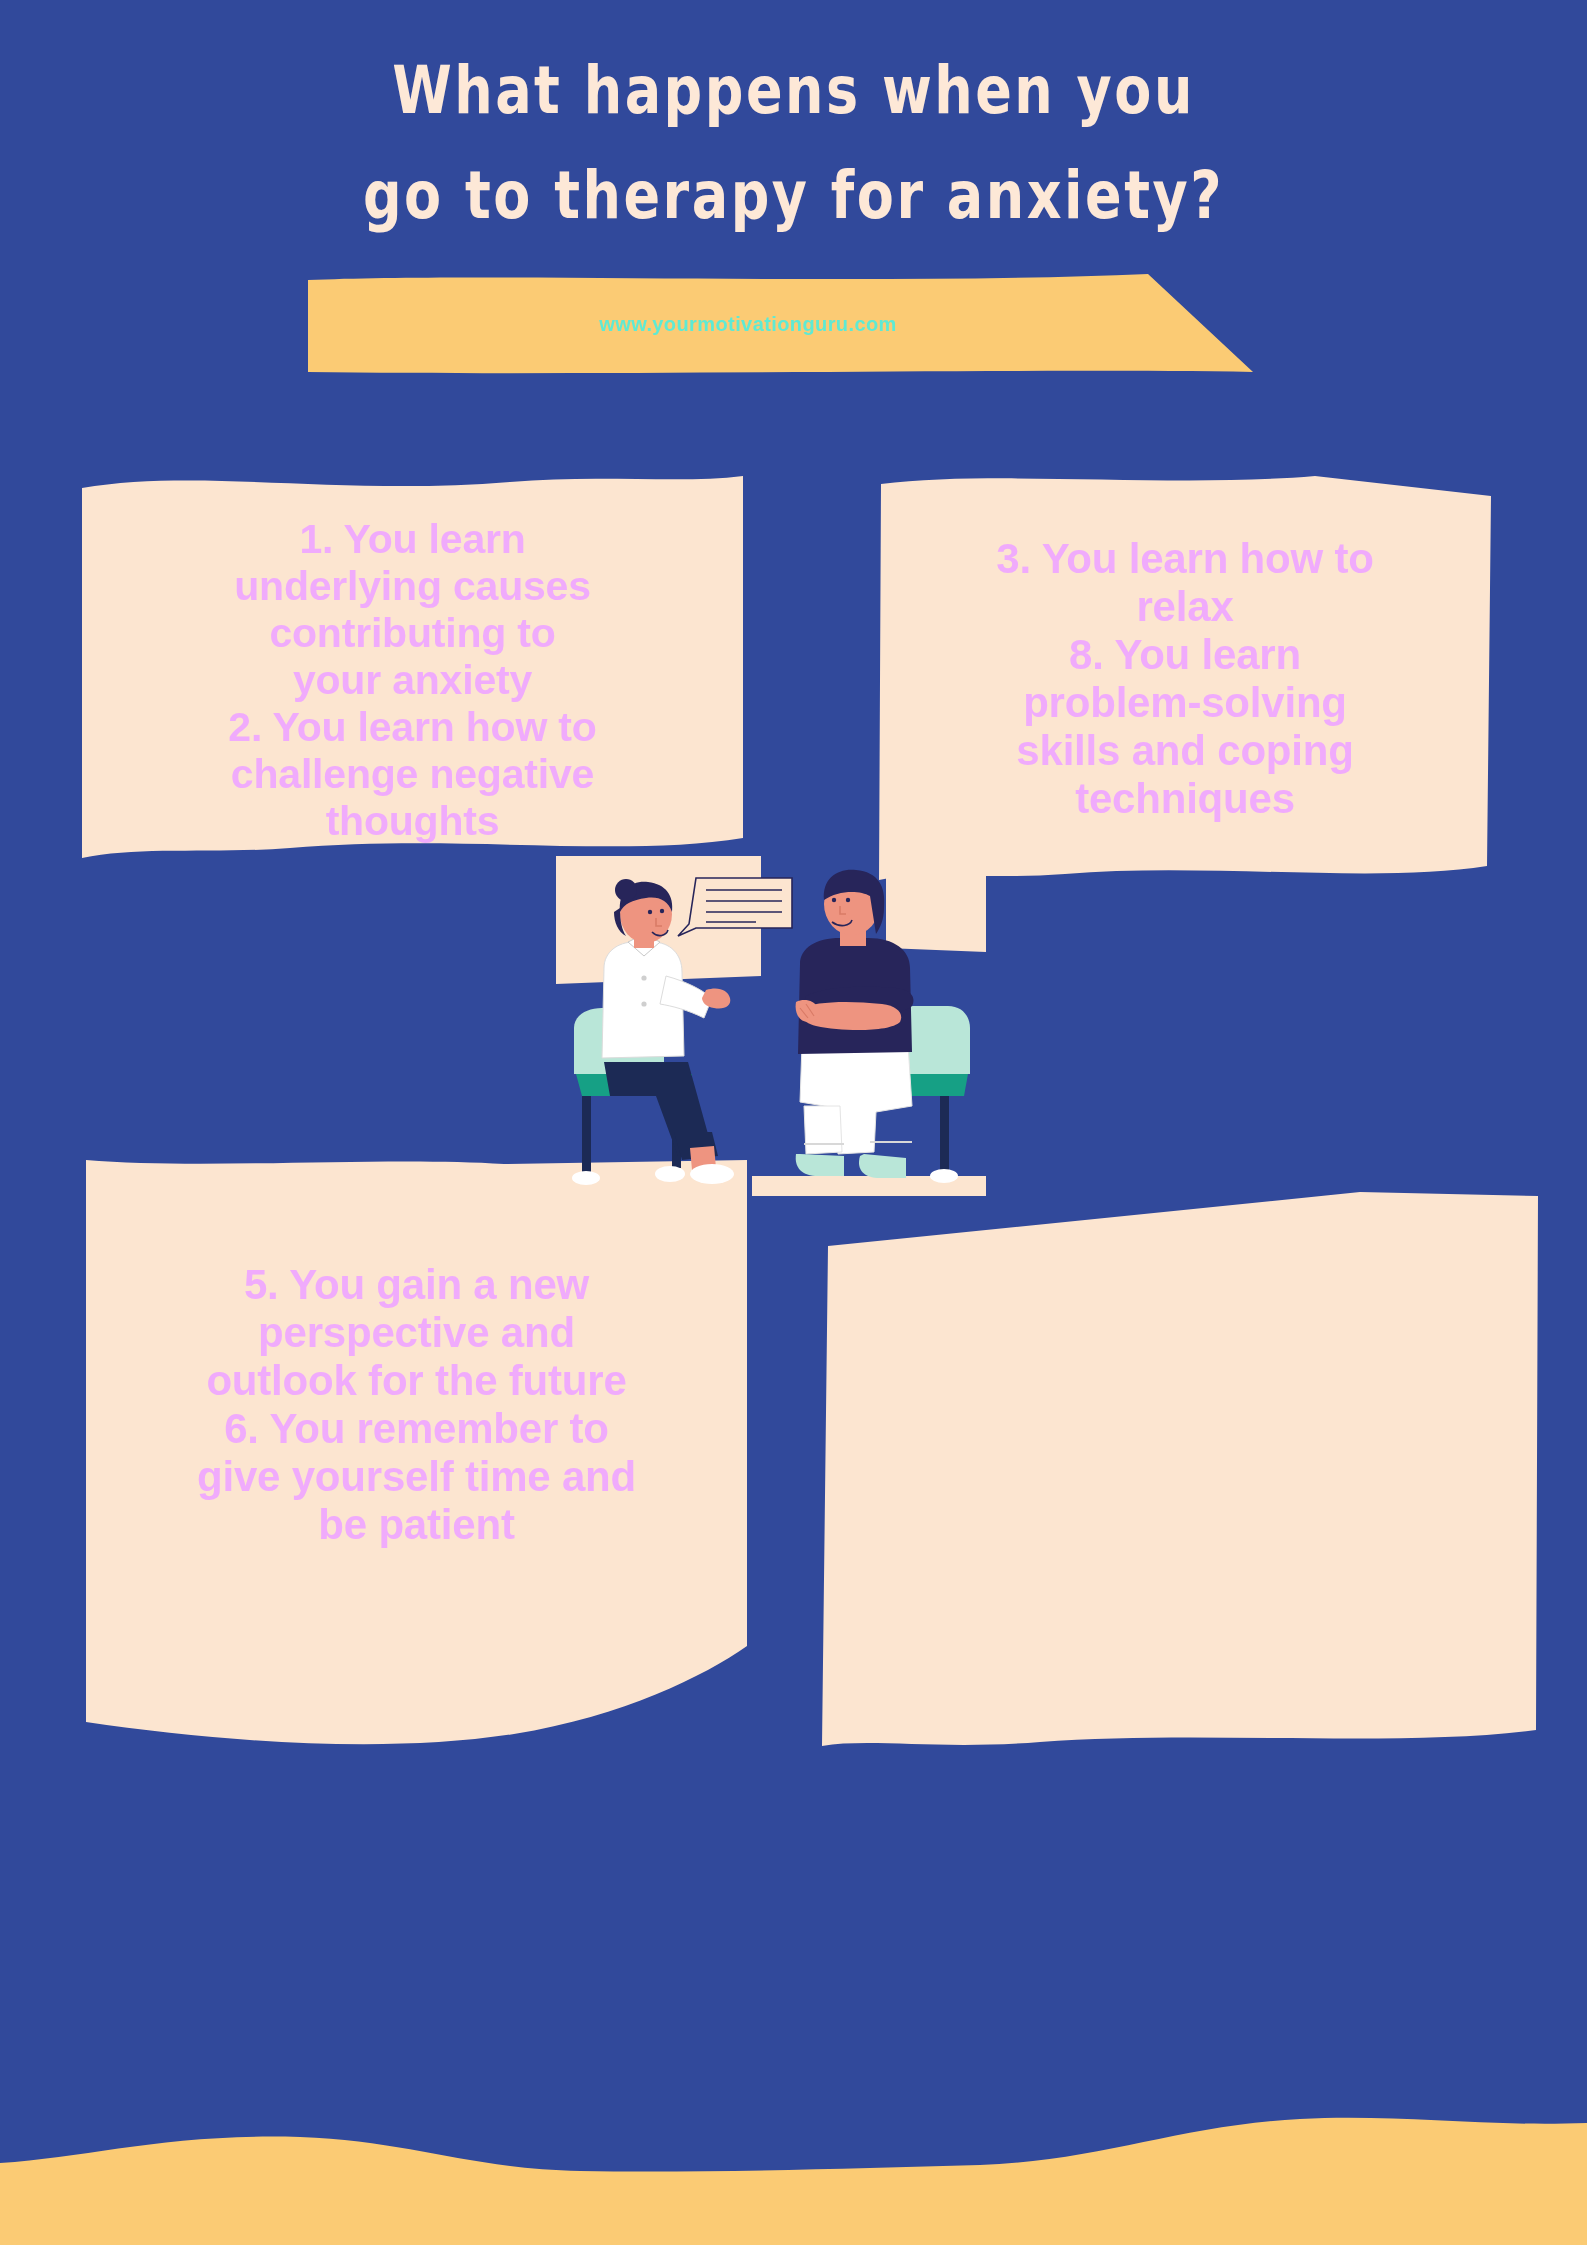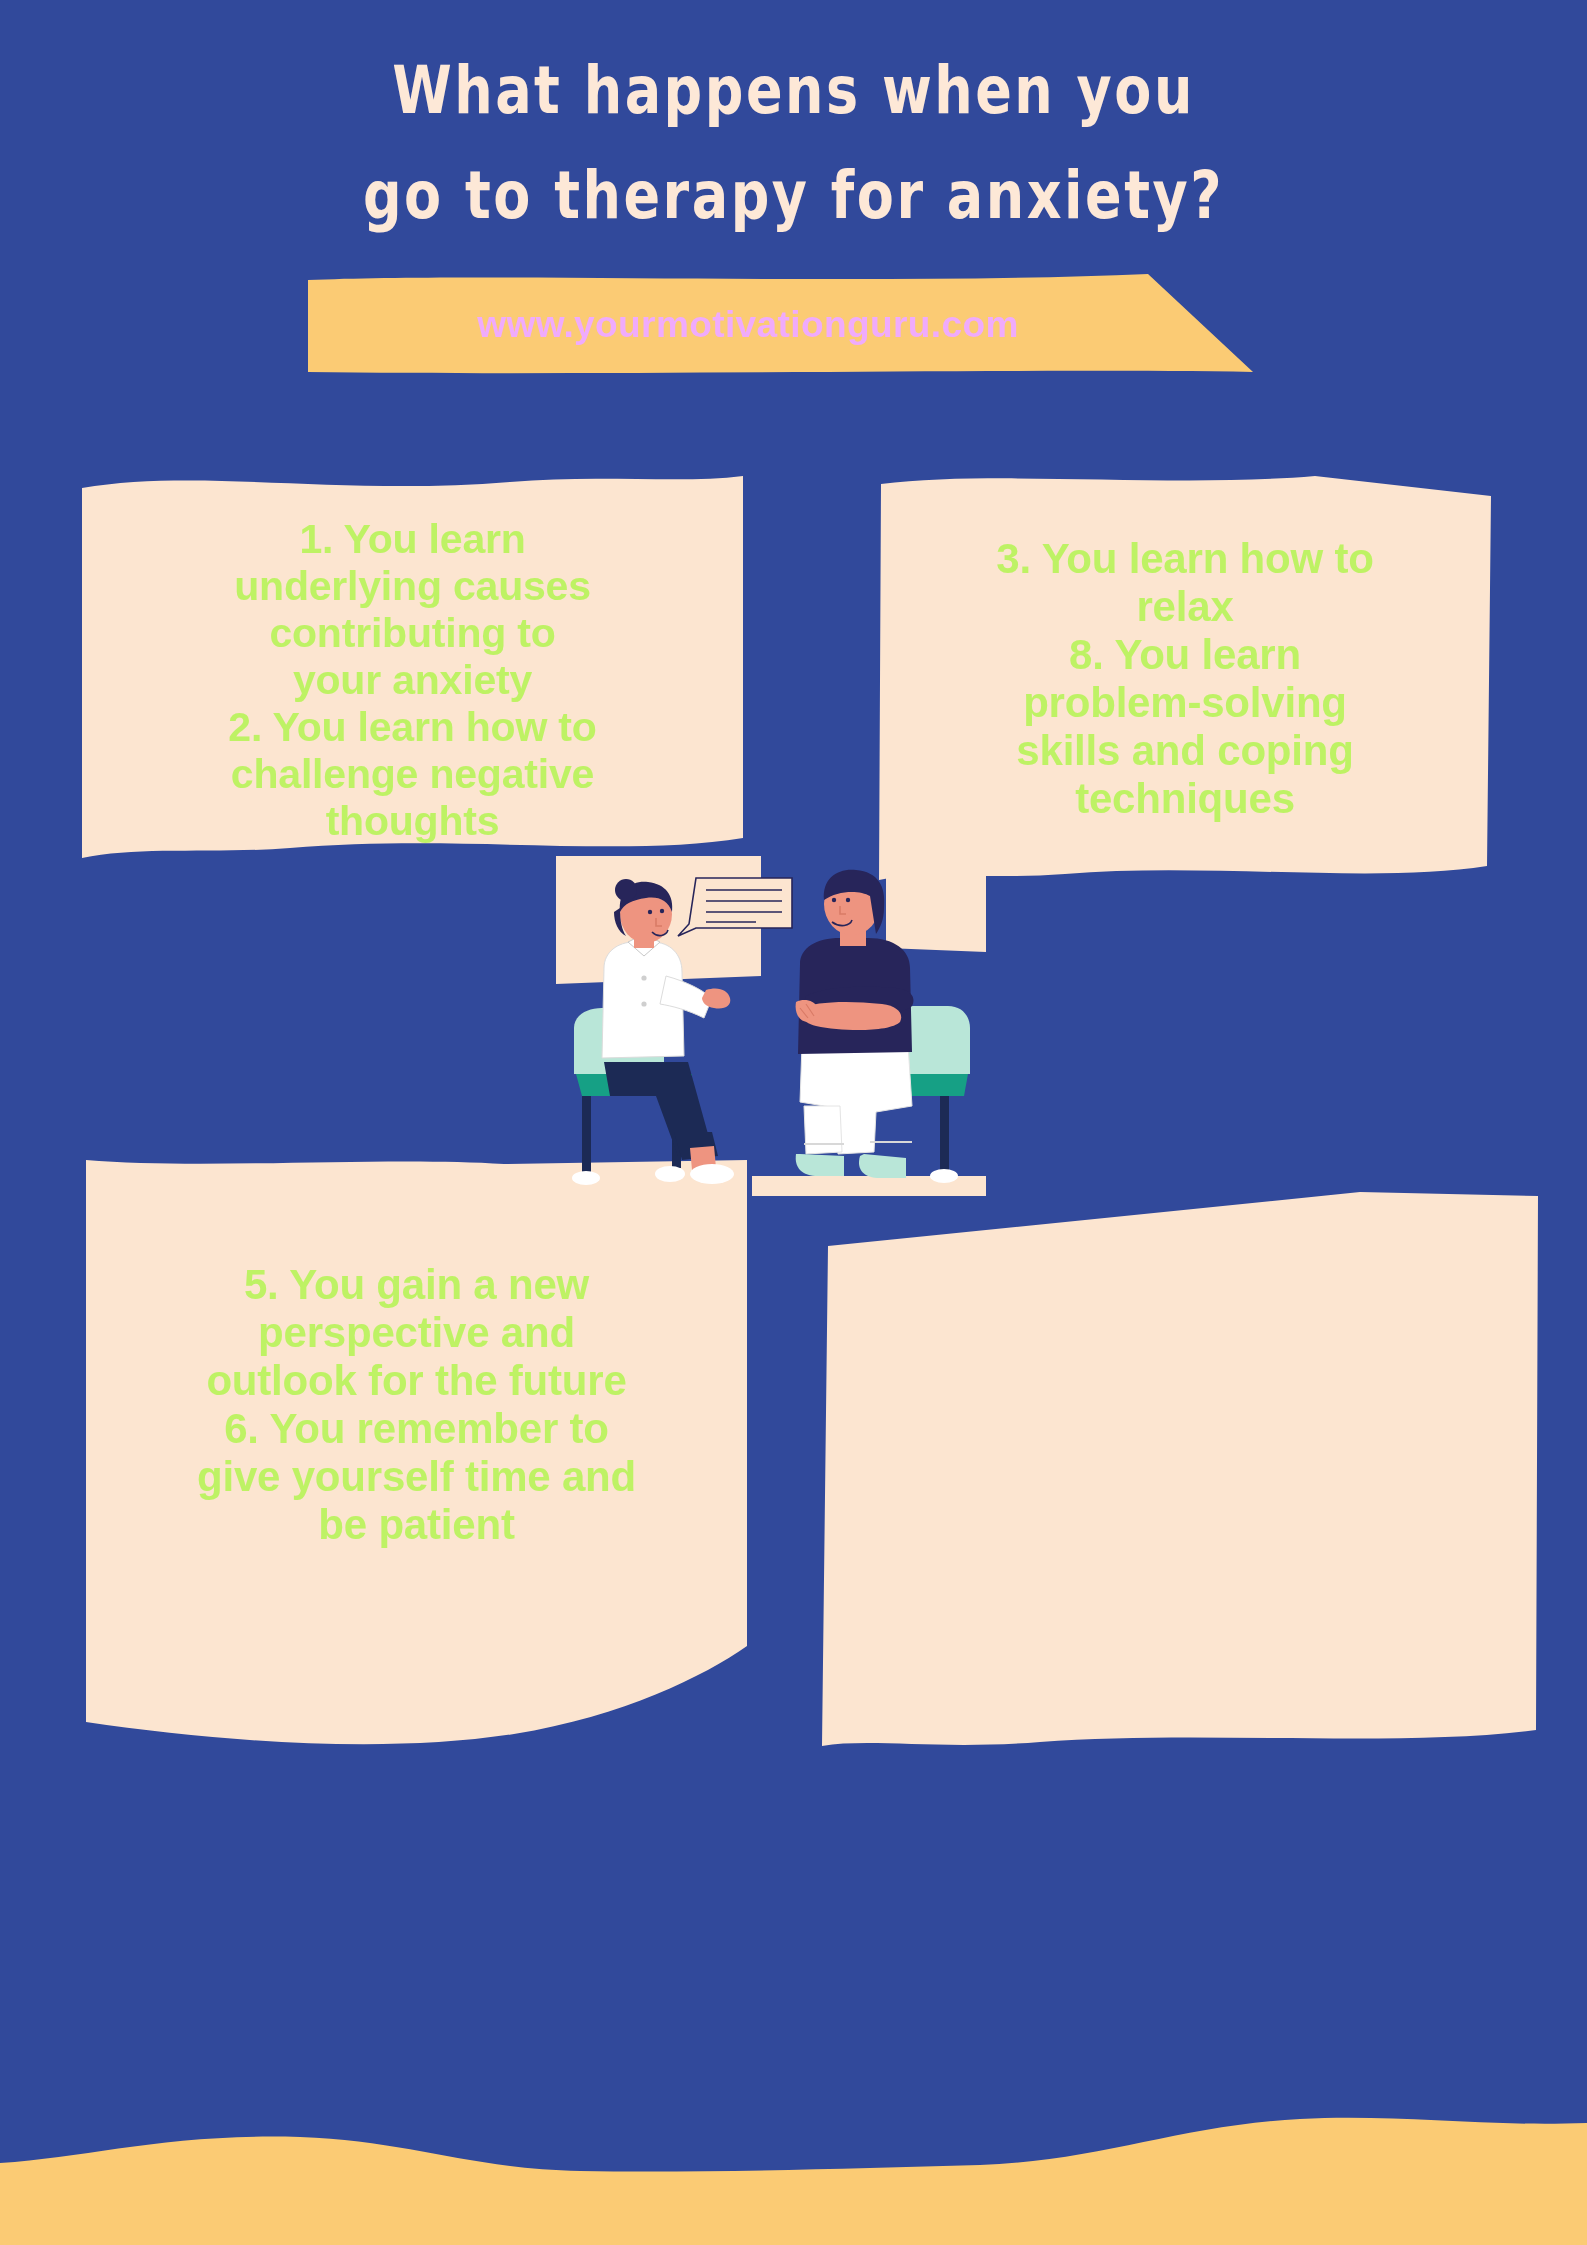--- a/index.html
+++ b/index.html
@@ -41,32 +41,32 @@
     left:308px; top:272px;
     width:945px; height:105px;
     z-index:6;
   }
   .url-banner svg { position:absolute; inset:0; }
   .url-text {
     position:absolute;
     left:0; top:0;
     width:880px; height:105px;
     display:flex; align-items:center; justify-content:center;
-    color:#f0abfc;
-    font-size:37px;
+    color:#5eead4;
+    font-size:20px;
     font-weight:bold;
     letter-spacing:0.4px;
   }
 
   
   .card { position:absolute; z-index:4; }
   .card svg { position:absolute; inset:0; display:block; }
   .card-text {
     position:relative;
-    color:#bef264;
+    color:#f0abfc;
     font-weight:bold;
     text-align:center;
     line-height:1.145;
     letter-spacing:-0.2px;
     white-space:pre-line;
   }
 
   #card-1 { left:80px;  top:466px;  width:665px; height:400px; }
   #card-1 .card-text { font-size:41px; padding:50px 44px 0 44px; }
 

